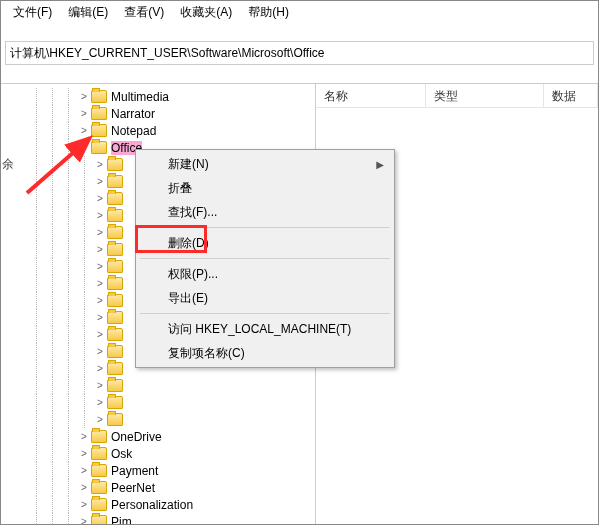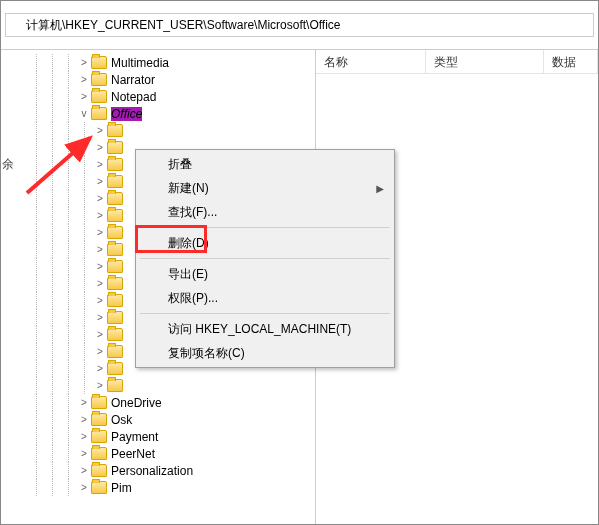--- a/index.html
+++ b/index.html
@@ -3,54 +3,61 @@
 <meta charset="utf-8">
 <style>
 * { margin: 0; padding: 0; box-sizing: border-box; font-family: "Microsoft YaHei", "Segoe UI", sans-serif; font-size: 12px; }
 body { background: #fff; width: 599px; height: 525px; overflow: hidden; position: relative; }
 .window { width: 100%; height: 100%; border: 1px solid #888; display: flex; flex-direction: column; background: #fff; }
 .titlebar { height: 30px; display: flex; align-items: center; padding: 0 6px; background: #fff; border-bottom: 1px solid #e5e5e5; }
 .app-icon { width: 18px; height: 18px; margin-right: 6px; display: inline-flex; }
 .title-text { font-size: 12px; color: #000; }
 .menubar { height: 22px; display: flex; align-items: center; padding: 0 4px; background: #fff; }
 .menubar span { padding: 2px 8px; cursor: default; }
-.addressbar { height: 24px; display: flex; align-items: center; border: 1px solid #ccc; margin: 12px 4px; padding: 0 20px; }
+.addressbar { height: 24px; display: flex; align-items: center; border: 1px solid #ccc; margin: 18px 4px; padding: 0 4px; }
 .addressbar span { font-size: 12px; color: #000; }
 .content { flex: 1; display: flex; border-top: 1px solid #ccc; overflow: hidden; position: relative; }
 .tree-pane { width: 315px; border-right: 1px solid #ccc; overflow: hidden; position: relative; background: #fff; }
 .list-pane { flex: 1; background: #fff; }
 .list-header { display: flex; height: 24px; border-bottom: 1px solid #e5e5e5; }
 .list-header > div { padding: 4px 8px; border-right: 1px solid #e5e5e5; color: #333; }
 .col-name { width: 110px; }
 .col-type { width: 118px; }
 .col-data { flex: 1; }
 .list-row { display: flex; align-items: center; height: 18px; padding-left: 6px; }
 .ab-icon { width: 16px; height: 14px; border: 1px solid #c0392b; border-radius: 2px; display: inline-flex; align-items: center; justify-content: center; font-size: 8px; color: #c0392b; margin-right: 4px; background: #fff0ee; }
 .tree { padding-top: 4px; }
 .tree-row { display: flex; align-items: center; height: 17px; white-space: nowrap; }
 .expander { width: 14px; text-align: center; color: #666; display: inline-block; font-size: 10px; }
 .folder { width: 16px; height: 13px; background: linear-gradient(#ffe9a8, #f7c948); border: 1px solid #d9a500; border-radius: 2px 2px 1px 1px; display: inline-block; margin-right: 4px; position: relative; }
 .folder::before { content: ""; position: absolute; top: -3px; left: 0; width: 6px; height: 3px; background: #f7c948; border: 1px solid #d9a500; border-bottom: none; border-radius: 1px 1px 0 0; }
 .node-label { color: #000; }
-.selected { background: #a21caf; font-style: italic; }
+.selected { background: #f9a8d4; }
 .dotted-v { border-left: 1px dotted #bbb; display: inline-block; height: 17px; }
 .indent-block { display: inline-block; height: 17px; }
 .context-menu { position: absolute; left: 135px; top: 149px; width: 260px; background: #f0f0f0; border: 1px solid #a0a0a0; box-shadow: 2px 2px 4px rgba(0,0,0,.25); z-index: 10; padding: 2px; }
 .context-menu .item { height: 24px; display: flex; align-items: center; padding: 0 24px 0 30px; position: relative; color: #000; }
 .context-menu .sep { height: 1px; background: #d0d0d0; margin: 3px 2px; }
 .context-menu .submenu-arrow { position: absolute; right: 8px; font-size: 10px; color: #555; }
 .highlight-box { position: absolute; border: 3px solid #ff2a2a; z-index: 20; pointer-events: none; }
 .red-arrow { position: absolute; z-index: 20; pointer-events: none; }
 .side-label { position: absolute; left: 2px; top: 156px; font-size: 12px; color: #444; }
 </style>
 </head>
 <body>
 
 <div class="window">
 
+  <div class="menubar">
+    <span>文件(F)</span>
+    <span>编辑(E)</span>
+    <span>查看(V)</span>
+    <span>收藏夹(A)</span>
+    <span>帮助(H)</span>
+  </div>
 
   <div class="addressbar">
     <span>计算机\HKEY_CURRENT_USER\Software\Microsoft\Office</span>
   </div>
 
   <div class="content">
     <div class="tree-pane">
       <div class="tree" id="tree">
           <div class="tree-row" style="padding-left: 28px;">
             <span class="indent-block" style="width:16px;"><span class="dotted-v" style="margin-left:7px;height:17px;"></span></span>
@@ -284,31 +291,31 @@
         <div class="col-type">类型</div>
         <div class="col-data">数据</div>
       </div>
     </div>
   </div>
 </div>
 
 <span class="side-label">余</span>
 
 <div class="context-menu">
-  <div class="item">折叠</div>
   <div class="item">
       <span>新建(N)</span>
       <span class="submenu-arrow">▶</span>
     </div>
+  <div class="item">折叠</div>
   <div class="item">查找(F)...</div>
   <div class="sep"></div>
   <div class="item">删除(D)</div>
   <div class="sep"></div>
+  <div class="item">权限(P)...</div>
   <div class="item">导出(E)</div>
-  <div class="item">权限(P)...</div>
   <div class="sep"></div>
   <div class="item">访问 HKEY_LOCAL_MACHINE(T)</div>
   <div class="item">复制项名称(C)</div>
 </div>
 
 <div class="highlight-box" style="left:135px; top:225px; width:72px; height:28px;"></div>
 
 <svg class="red-arrow" style="left:22px; top:128px; width:80px; height:70px;" viewBox="0 0 80 70">
   <defs>
       <marker id="ah" markerWidth="8" markerHeight="8" refX="6" refY="3" orient="auto">

